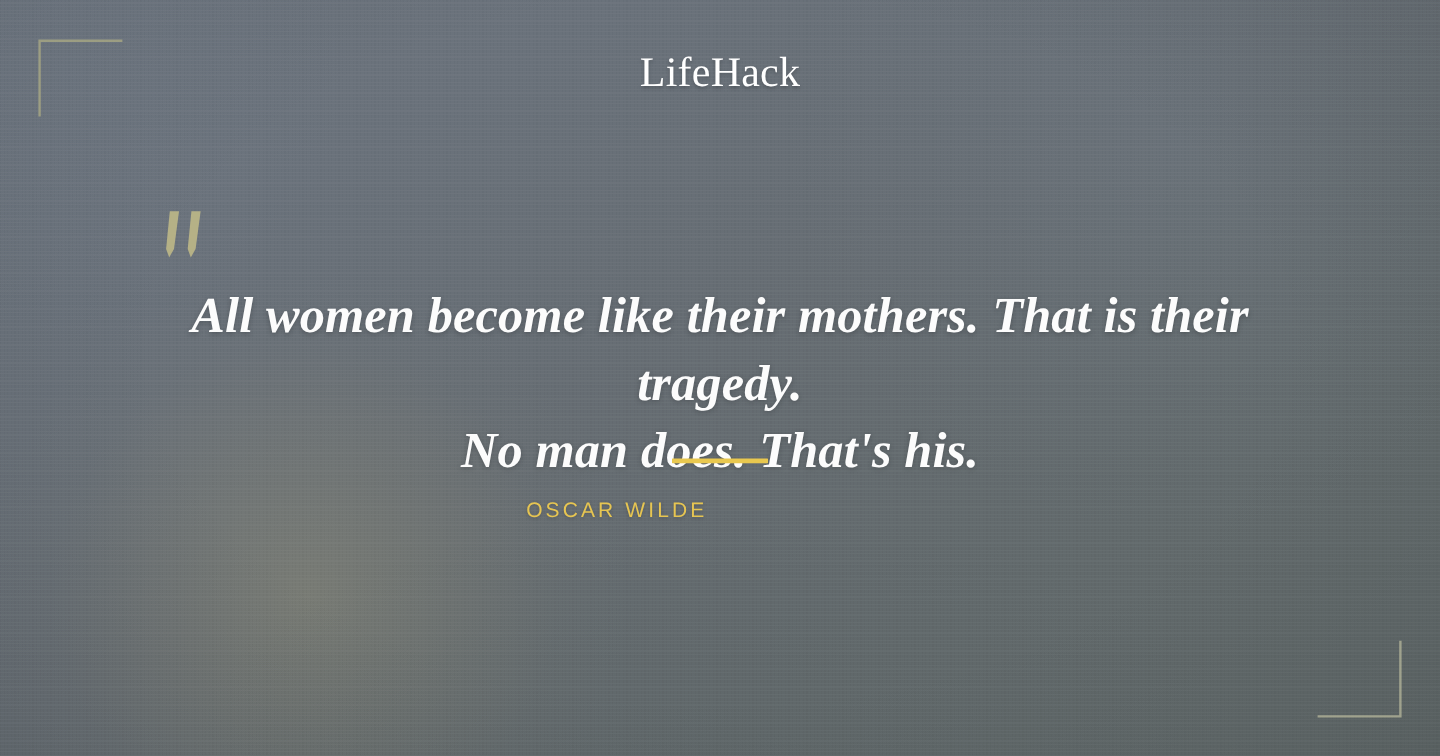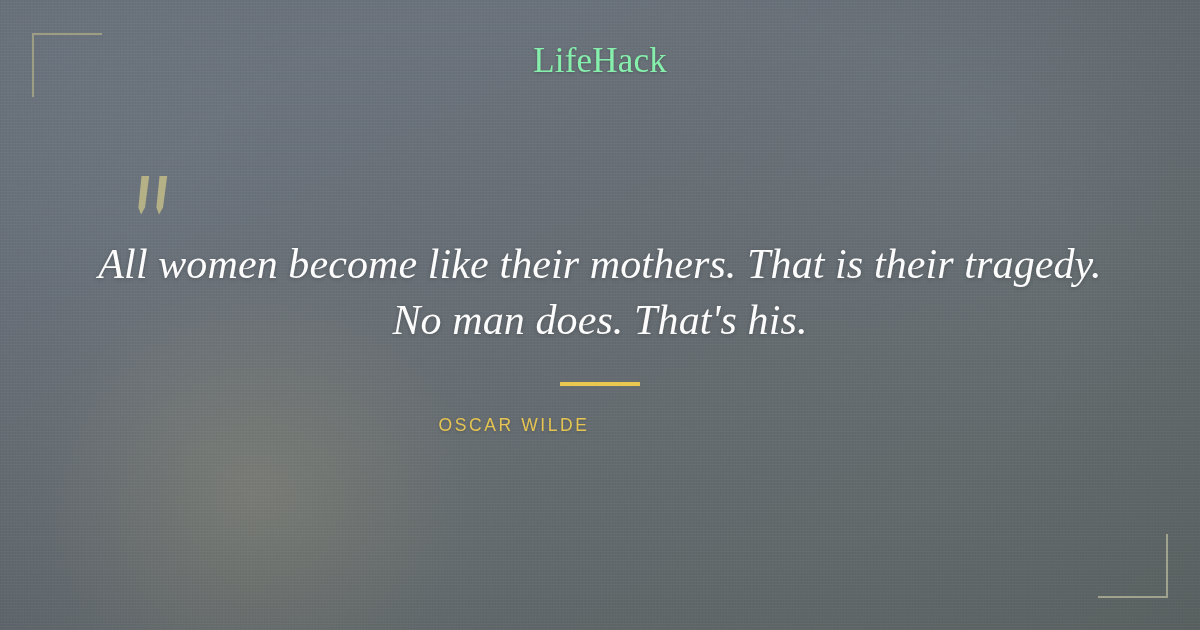--- a/index.html
+++ b/index.html
@@ -94,21 +94,21 @@
     top: 40px;
     left: 0;
     width: 1200px;
     text-align: center;
   }
   #brand .brand-text {
     font-family: "Liberation Serif", "DejaVu Serif", serif;
     font-size: 35px;
     line-height: 42px;
     font-weight: 400;
-    color: #86efac;
+    color: #ffffff;
     letter-spacing: 0.2px;
     text-shadow: 0 1px 3px rgba(30,34,38,0.32);
     margin-top: 40px;
   }
 
   
   #quote-mark {
     position: absolute;
     left: 131px;
     top: 174px;
@@ -121,21 +121,21 @@
     position: absolute;
     top: 236px;
     left: 86px;
     width: 1028px;
     text-align: center;
   }
   #quote-block .quote-text {
     display: block;
     font-family: "Liberation Serif", "DejaVu Serif", serif;
     font-style: italic;
-    font-weight: 400;
+    font-weight: 700;
     font-size: 42px;
     line-height: 56px;
     color: #fcfcfc;
     letter-spacing: 0.1px;
     text-shadow: 0 1px 4px rgba(30,34,38,0.30);
     white-space: pre-line;
   }
 
   
   #divider-wrap {

